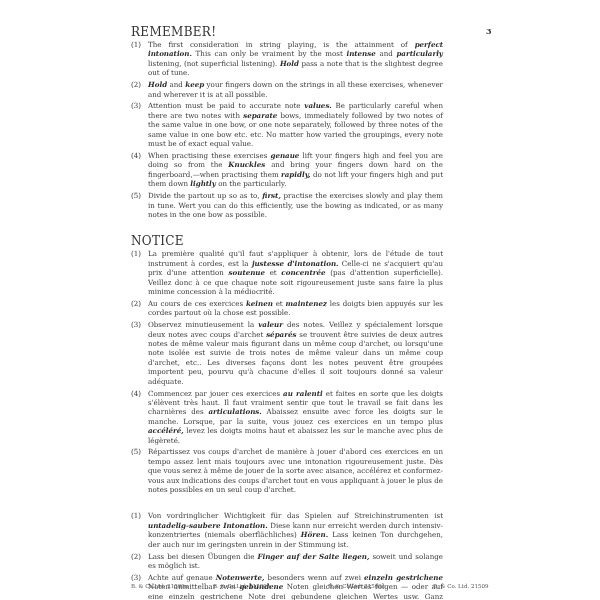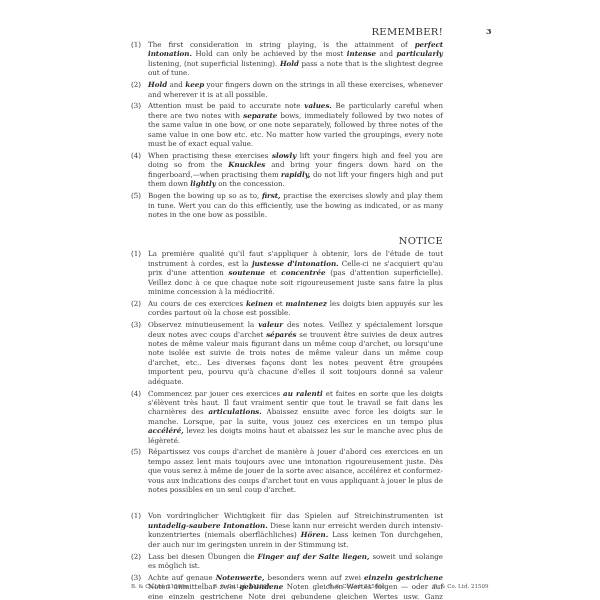--- a/index.html
+++ b/index.html
@@ -11,21 +11,21 @@
     position: relative;
   }
   .page-number {
     position: absolute; left: 486px; top: 26px;
     font-size: 8px; font-weight: bold; color: #333;
   }
   .content {
     position: absolute; left: 131px; top: 27px; width: 312px;
   }
   .section-title {
-    text-align: right; font-size: 10px; letter-spacing: 0.3px;
+    text-align: left; font-size: 12px; letter-spacing: 0.3px;
     margin: 0 0 3px 0; line-height: 10px; color: #333;
   }
   .section + .section { margin-top: 17px; }
   .item {
     display: flex; font-size: 7.1px; line-height: 9.4px;
     margin-bottom: 2.5px;
   }
   .num { width: 17px; flex: none; }
   .txt { flex: 1; text-align: justify; }
   .txt em { font-style: italic; font-weight: bold; color: #2a2a2a; }
@@ -39,37 +39,37 @@
 <body>
 
 <div class="page-number">3</div>
 
 <div class="content">
   <div class="section">
     <div class="section-title">REMEMBER!</div>
     <div class="items">
         <div class="item">
           <span class="num">(1)</span>
-          <span class="txt"><span>The first consideration in string playing, is the attainment of </span><em>perfect intonation.</em><span> Hold can only be achieved by the most </span><em>intense</em><span> and </span><em>particularly</em><span> listening, (not superficial listening). </span><em>Hold</em><span> pass a note that is the slightest degree out of tune.</span></span>
+          <span class="txt"><span>The first consideration in string playing, is the attainment of </span><em>perfect intonation.</em><span> This can only be vraiment by the most </span><em>intense</em><span> and </span><em>particularly</em><span> listening, (not superficial listening). </span><em>Hold</em><span> pass a note that is the slightest degree out of tune.</span></span>
         </div>
         <div class="item">
           <span class="num">(2)</span>
           <span class="txt"><em>Hold</em><span> and </span><em>keep</em><span> your fingers down on the strings in all these exercises, whenever and wherever it is at all possible.</span></span>
         </div>
         <div class="item">
           <span class="num">(3)</span>
           <span class="txt"><span>Attention must be paid to accurate note </span><em>values.</em><span> Be particularly careful when there are two notes with </span><em>separate</em><span> bows, immediately followed by two notes of the same value in one bow, or one note separately, followed by three notes of the same value in one bow etc. etc. No matter how varied the groupings, every note must be of exact equal value.</span></span>
         </div>
         <div class="item">
           <span class="num">(4)</span>
-          <span class="txt"><span>When practising these exercises </span><em>slowly</em><span> lift your fingers high and feel you are doing so from the </span><em>Knuckles</em><span> and bring your fingers down hard on the fingerboard,—when practising them </span><em>rapidly,</em><span> do not lift your fingers high and put them down </span><em>lightly</em><span> on the concession.</span></span>
+          <span class="txt"><span>When practising these exercises </span><em>genaue</em><span> lift your fingers high and feel you are doing so from the </span><em>Knuckles</em><span> and bring your fingers down hard on the fingerboard,—when practising them </span><em>rapidly,</em><span> do not lift your fingers high and put them down </span><em>lightly</em><span> on the particularly.</span></span>
         </div>
         <div class="item">
           <span class="num">(5)</span>
-          <span class="txt"><span>Bogen the bowing up so as to, </span><em>first,</em><span> practise the exercises slowly and play them in tune. Wert you can do this efficiently, use the bowing as indicated, or as many notes in the one bow as possible.</span></span>
+          <span class="txt"><span>Divide the partout up so as to, </span><em>first,</em><span> practise the exercises slowly and play them in tune. Wert you can do this efficiently, use the bowing as indicated, or as many notes in the one bow as possible.</span></span>
         </div>
       </div>
   </div>
   <div class="section">
     <div class="section-title">NOTICE</div>
     <div class="items">
         <div class="item">
           <span class="num">(1)</span>
           <span class="txt"><span>La première qualité qu'il faut s'appliquer à obtenir, lors de l'étude de tout instrument à cordes, est la </span><em>justesse d'intonation.</em><span> Celle-ci ne s'acquiert qu'au prix d'une attention </span><em>soutenue</em><span> et </span><em>concentrée</em><span> (pas d'attention superficielle). Veillez donc à ce que chaque note soit rigoureusement juste sans faire la plus minime concession à la médiocrité.</span></span>
         </div>

